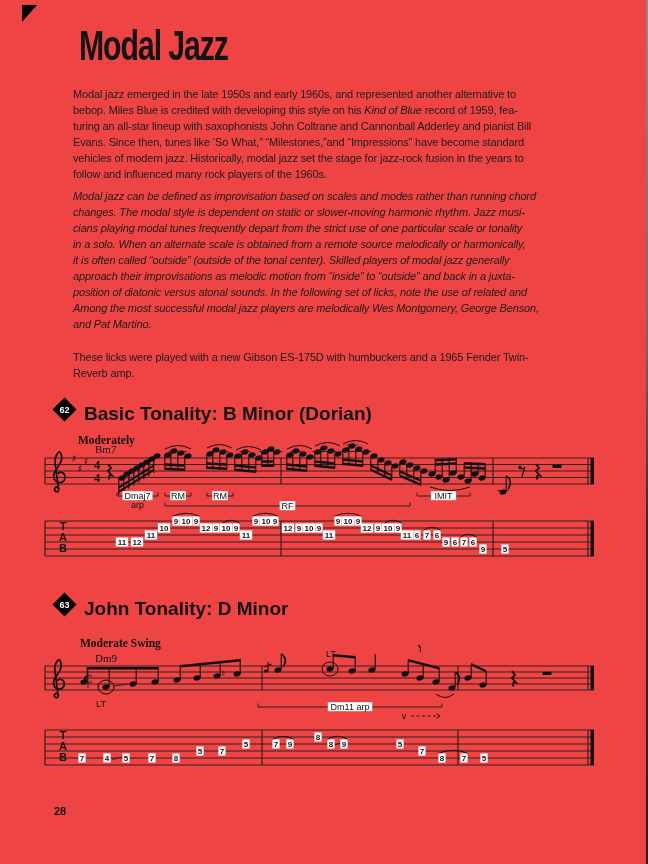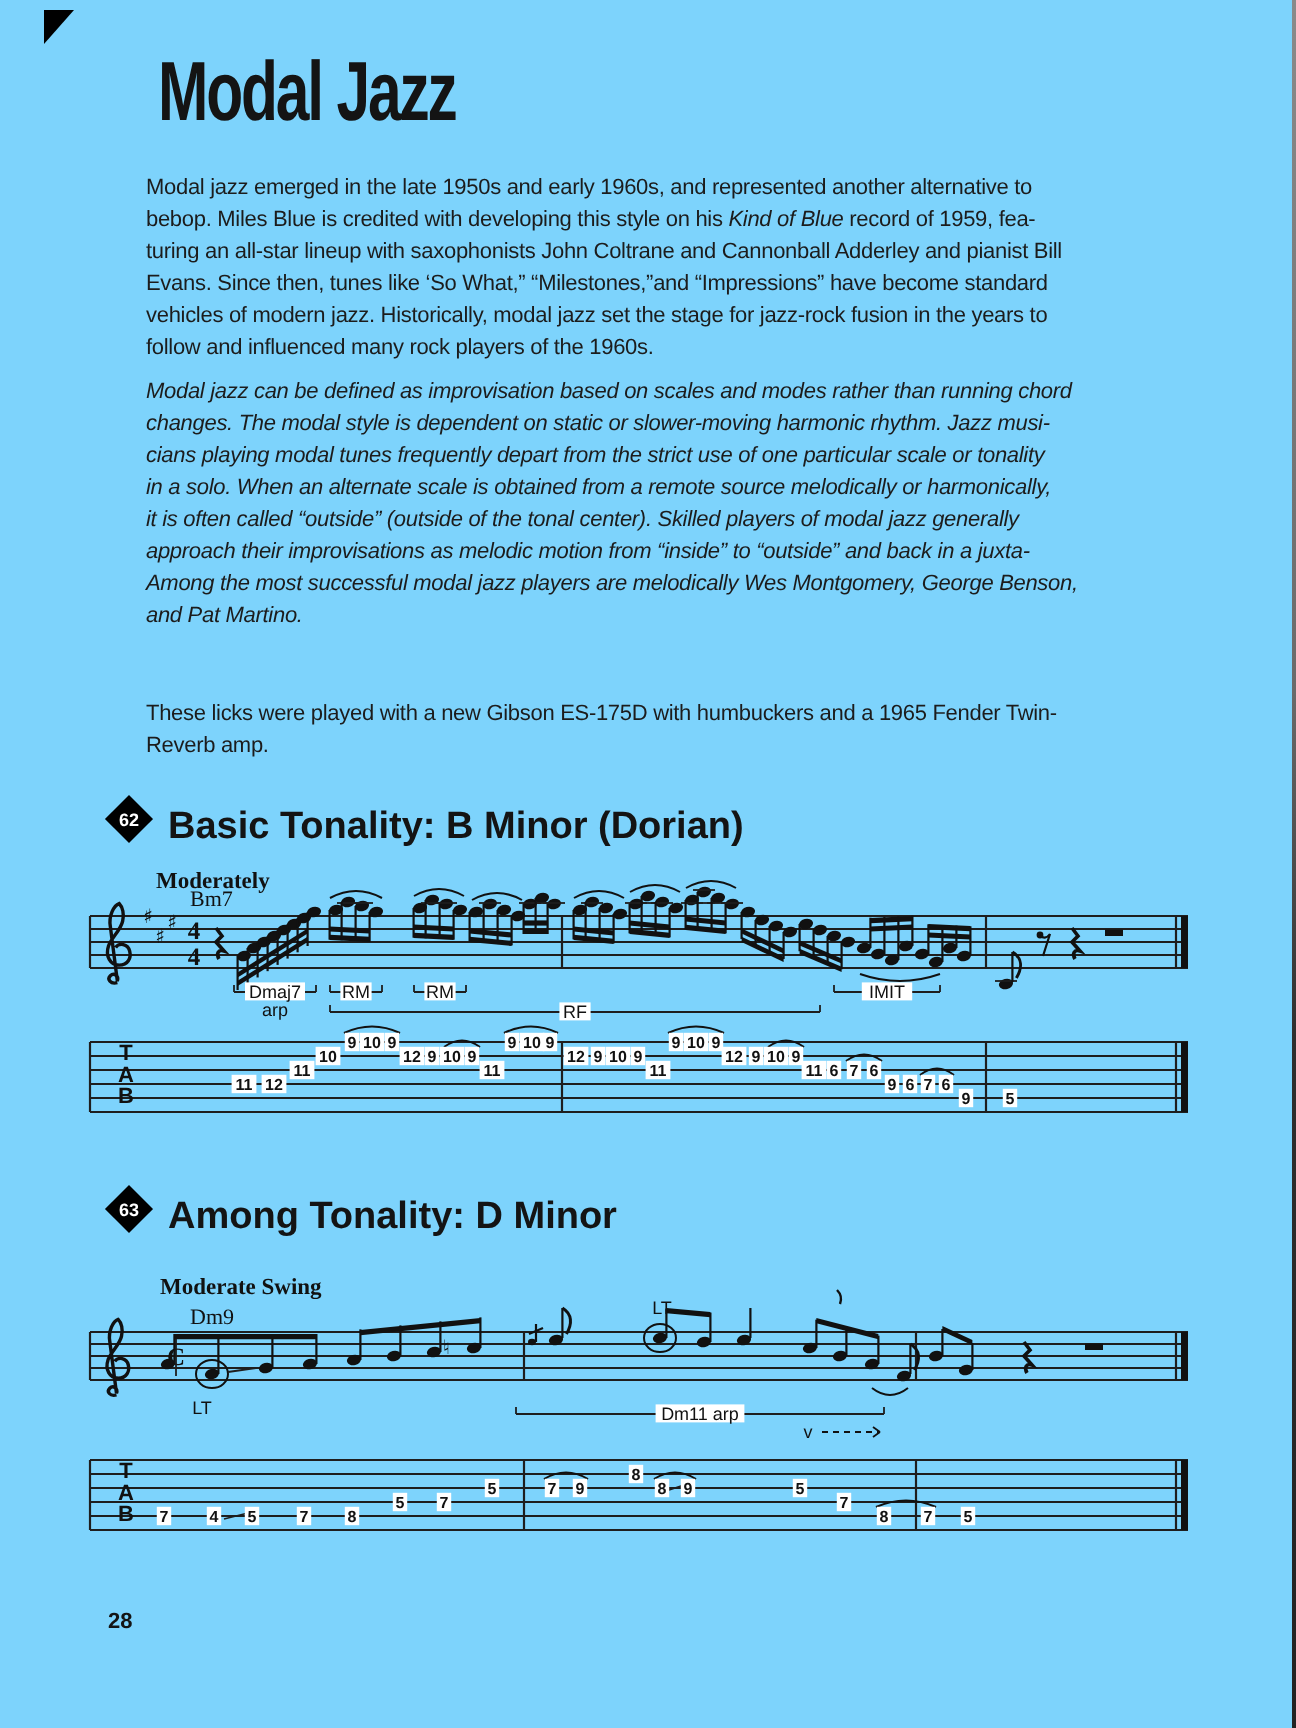--- a/index.html
+++ b/index.html
@@ -1,18 +1,18 @@
 <!DOCTYPE html>
 <html><head>
 <meta charset="utf-8">
 <style>
   html,body{margin:0;padding:0;}
   body{width:648px;height:864px;background:#fff;position:relative;overflow:hidden;
        font-family:"Liberation Sans",sans-serif;color:#141414;}
-  .page{position:absolute;inset:0;background:#7dd3fc;}
+  .page{position:absolute;inset:0;background:#ef4444;}
   .corner-mark{position:absolute;left:22px;top:5px;width:0;height:0;
        border-top:17px solid #000;border-right:15px solid transparent;}
   .edge-line{position:absolute;right:0;top:0;width:2px;height:864px;
        background:linear-gradient(#8a8a8a 0%,#6a6a6a 40%,#2e2e2e 60%,#222 100%);}
   .page-title{position:absolute;left:79px;top:22px;font-size:42px;font-weight:700;
        letter-spacing:-1.5px;transform:scaleX(.72);transform-origin:left top;white-space:nowrap;}
   .para{position:absolute;left:73px;width:500px;font-size:11px;line-height:16px;
        letter-spacing:-0.15px;color:#1c1c1c;}
   .para .ln{height:16px;white-space:nowrap;}
   .para i{}
@@ -57,37 +57,38 @@
       <div class="ln"><span>vehicles of modern jazz. Historically, modal jazz set the stage for jazz-rock fusion in the years to</span></div>
       <div class="ln"><span>follow and influenced many rock players of the 1960s.</span></div>
     </div>
   <div class="para" id="para-1">
       <div class="ln"><span>Modal jazz can be defined as improvisation based on scales and modes rather than running chord</span></div>
       <div class="ln"><span>changes. The modal style is dependent on static or slower-moving harmonic rhythm. Jazz musi-</span></div>
       <div class="ln"><span>cians playing modal tunes frequently depart from the strict use of one particular scale or tonality</span></div>
       <div class="ln"><span>in a solo. When an alternate scale is obtained from a remote source melodically or harmonically,</span></div>
       <div class="ln"><span>it is often called “outside” (outside of the tonal center). Skilled players of modal jazz generally</span></div>
       <div class="ln"><span>approach their improvisations as melodic motion from “inside” to “outside” and back in a juxta-</span></div>
+      <div class="ln"><span>position of diatonic versus atonal sounds. In the following set of licks, note the use of related and</span></div>
       <div class="ln"><span>Among the most successful modal jazz players are melodically Wes Montgomery, George Benson,</span></div>
       <div class="ln"><span>and Pat Martino.</span></div>
     </div>
   <div class="para" id="para-2">
       <div class="ln"><span>These licks were played with a new Gibson ES-175D with humbuckers and a 1965 Fender Twin-</span></div>
       <div class="ln"><span>Reverb amp.</span></div>
     </div>
 
   <div class="badge" id="badge-62">
     <span class="num">62</span>
   </div>
   <div class="ex-heading" id="heading-62">Basic Tonality: B Minor (Dorian)</div>
 
   <div class="badge" id="badge-63">
     <span class="num">63</span>
   </div>
-  <div class="ex-heading" id="heading-63">Among Tonality: D Minor</div>
+  <div class="ex-heading" id="heading-63">John Tonality: D Minor</div>
 
   <svg id="music" width="648" height="864" viewBox="0 0 648 864">
       <text x="78" y="444" class="tempo-t" text-anchor="start">Moderately</text>
       <text x="95" y="453" class="chord-t" text-anchor="start">Bm7</text>
       <line x1="45" y1="458" x2="594" y2="458" class="staffline" stroke-width="null"></line>
       <line x1="45" y1="464.5" x2="594" y2="464.5" class="staffline" stroke-width="null"></line>
       <line x1="45" y1="471" x2="594" y2="471" class="staffline" stroke-width="null"></line>
       <line x1="45" y1="477.5" x2="594" y2="477.5" class="staffline" stroke-width="null"></line>
       <line x1="45" y1="484" x2="594" y2="484" class="staffline" stroke-width="null"></line>
       <line x1="45" y1="458" x2="45" y2="484" class="barline" stroke-width="null"></line>

